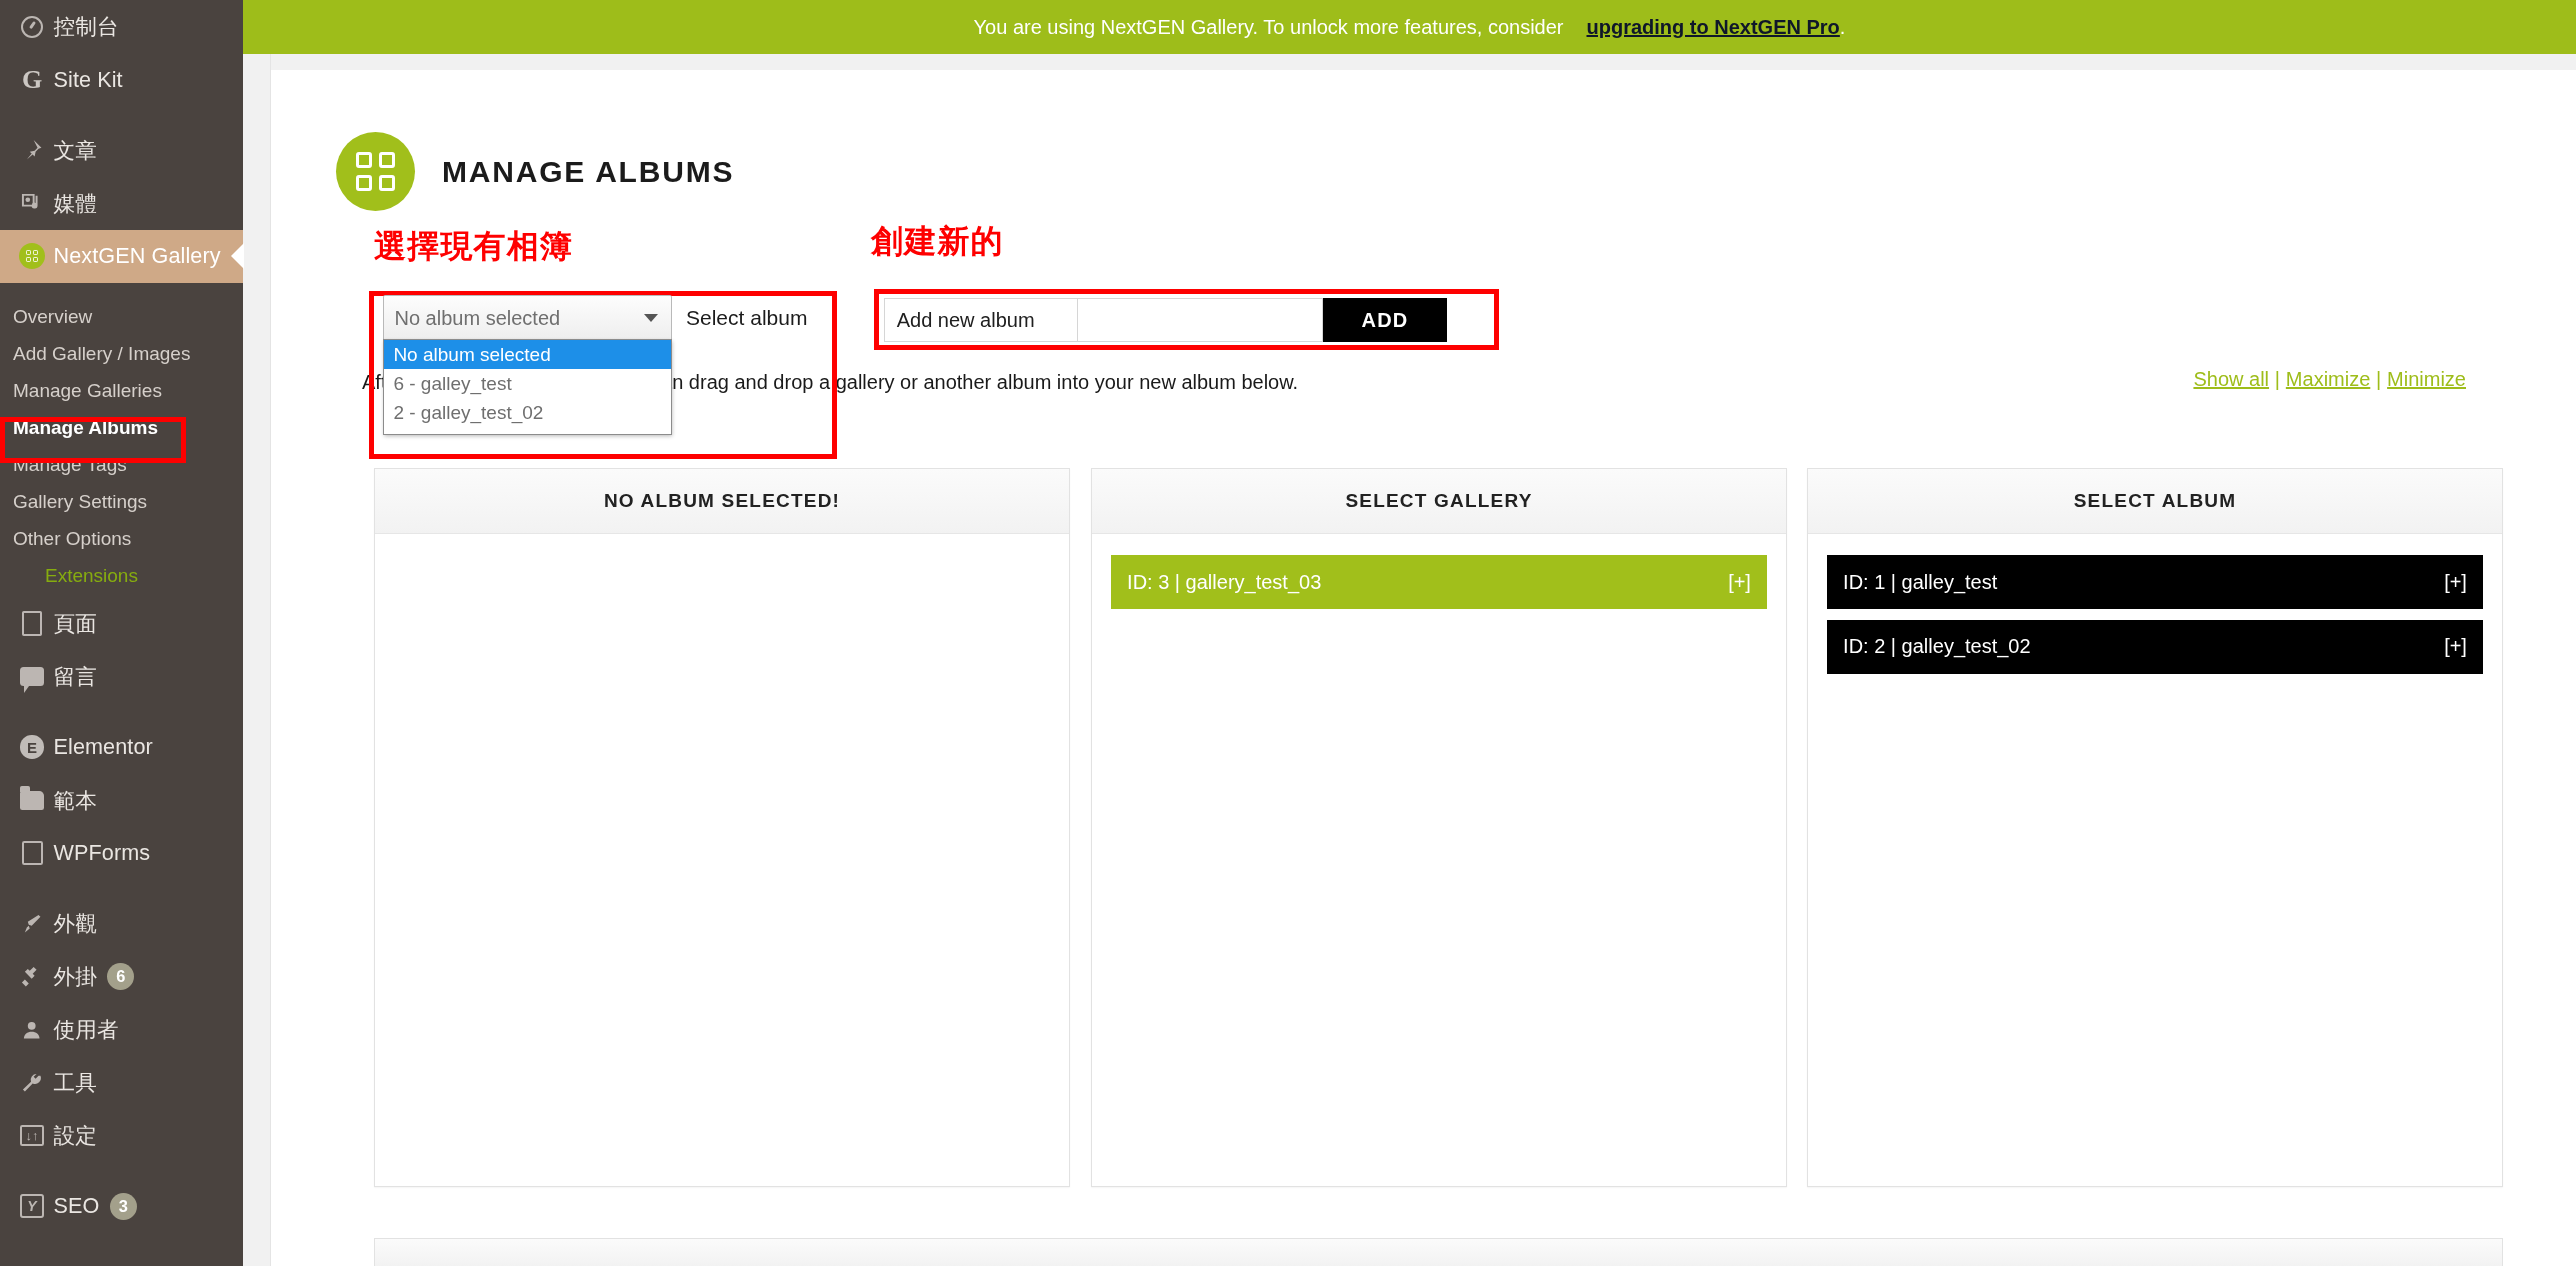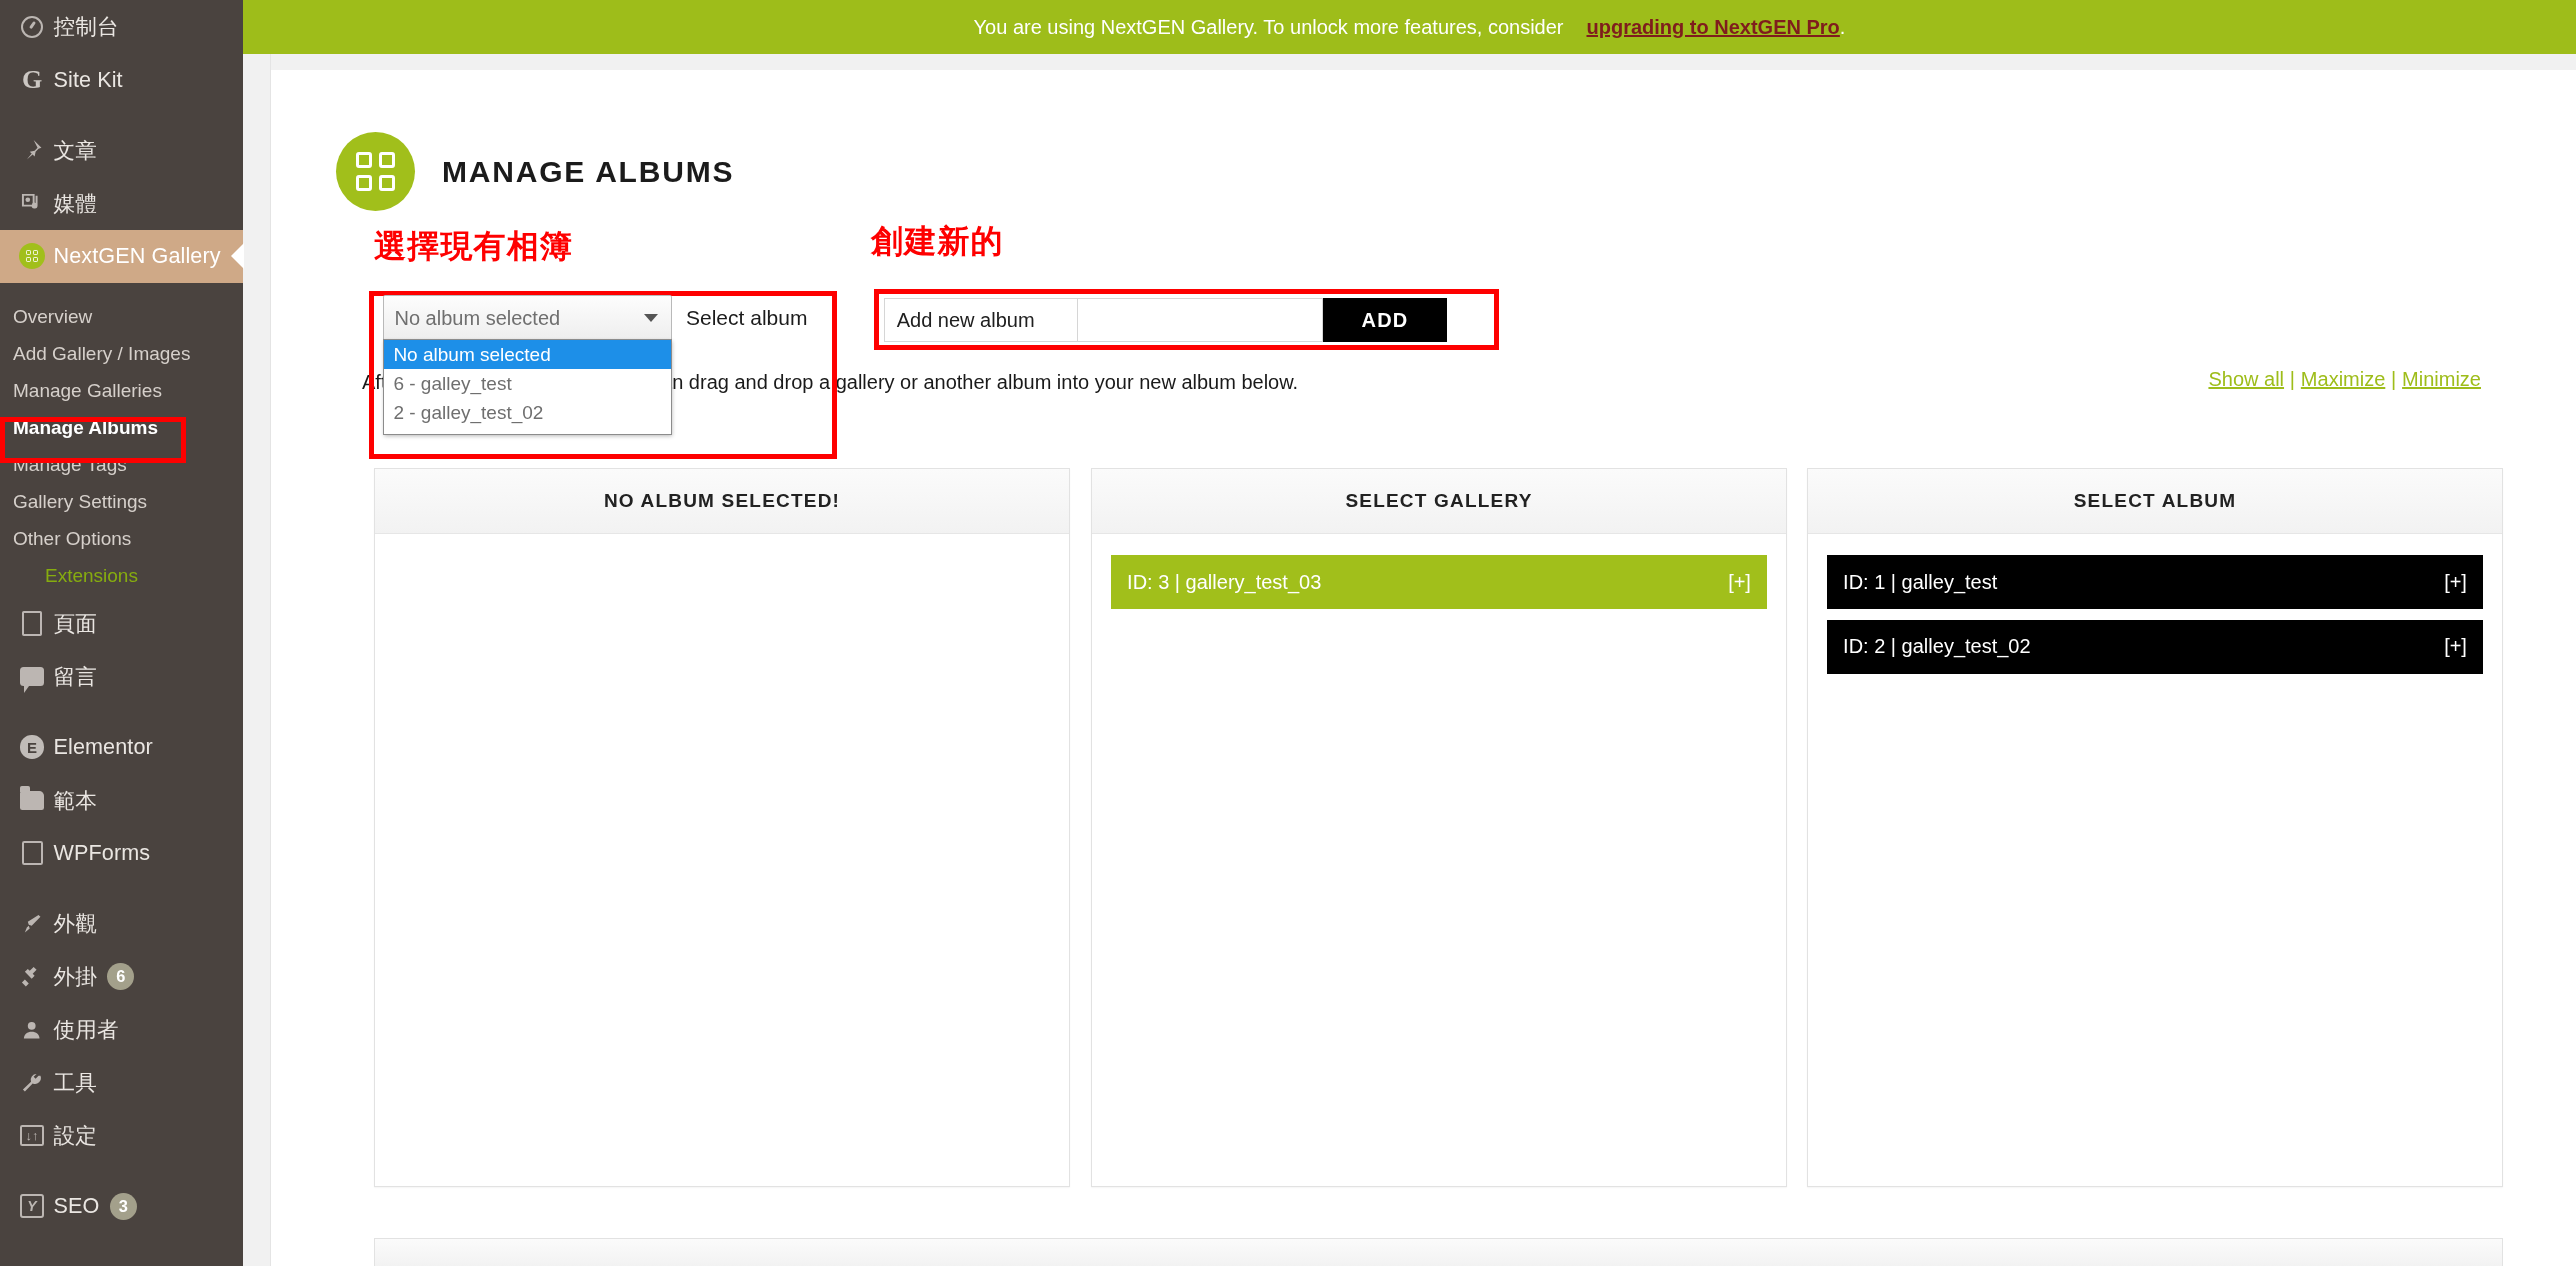--- a/index.html
+++ b/index.html
@@ -100,21 +100,21 @@
 
   
   #notice-bar {
     position: absolute; left: 243px; top: 0;
     width: 2333px; height: 54px;
     background: #9ebd1a;
     display: flex; align-items: center; justify-content: center;
     color: #ffffff; font-size: 20px;
     z-index: 20;
   }
-  #notice-bar a { color:#7f1d1d; font-weight: bold; text-decoration: underline; margin-left: 23px; }
+  #notice-bar a { color:#0f172a; font-weight: bold; text-decoration: underline; margin-left: 23px; }
 
   
   #page-bg {
     position: absolute; left: 243px; top: 54px;
     width: 2333px; height: 1213px;
     background: #f1f1f1;
   }
   #content-card {
     position: absolute; left: 271px; top: 70px;
     width: 2305px; height: 1197px;
@@ -222,21 +222,21 @@
   
   #helper-text {
     position: absolute; left: 362px; top: 371px;
     font-size: 20px; color: #1a1a1a;
     white-space: nowrap;
     z-index: 5;
   }
 
   
   #view-links {
-    position: absolute; right: 95px; top: 368px;
+    position: absolute; right: 110px; top: 368px;
     font-size: 20px; color: #9ebd1a;
     z-index: 14;
   }
   #view-links a { color: #9ebd1a; text-decoration: underline; }
   #view-links .sep { color: #9ebd1a; margin: 0 5.8px; text-decoration: none; }
 
   
   .panel {
     position: absolute; top: 468px;
     height: 719px;

